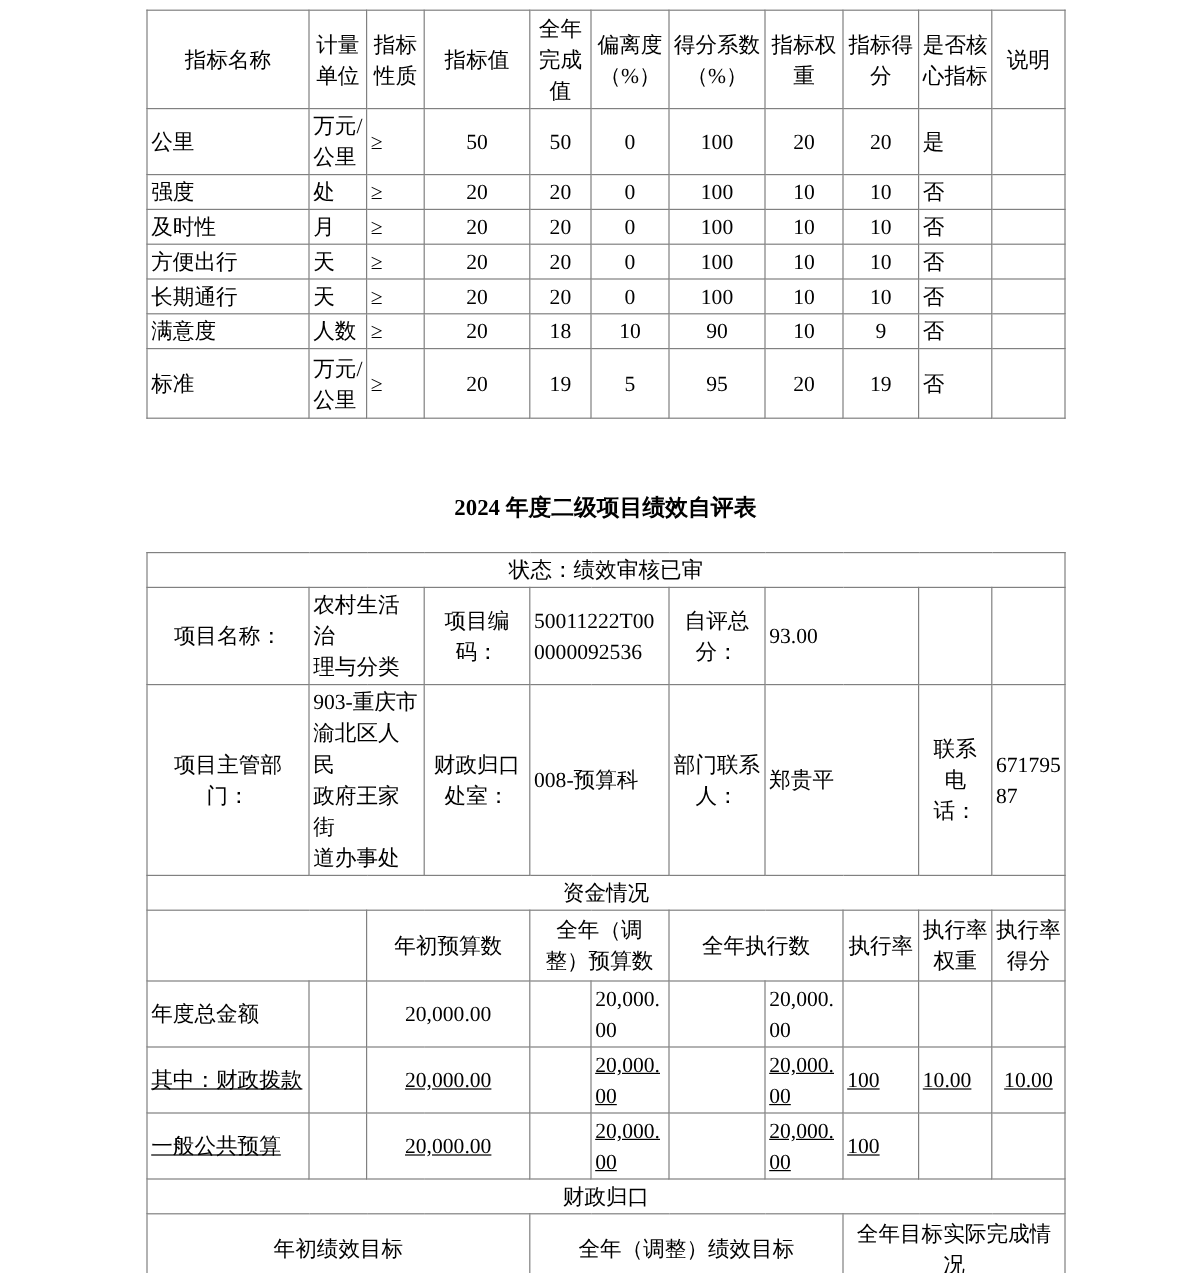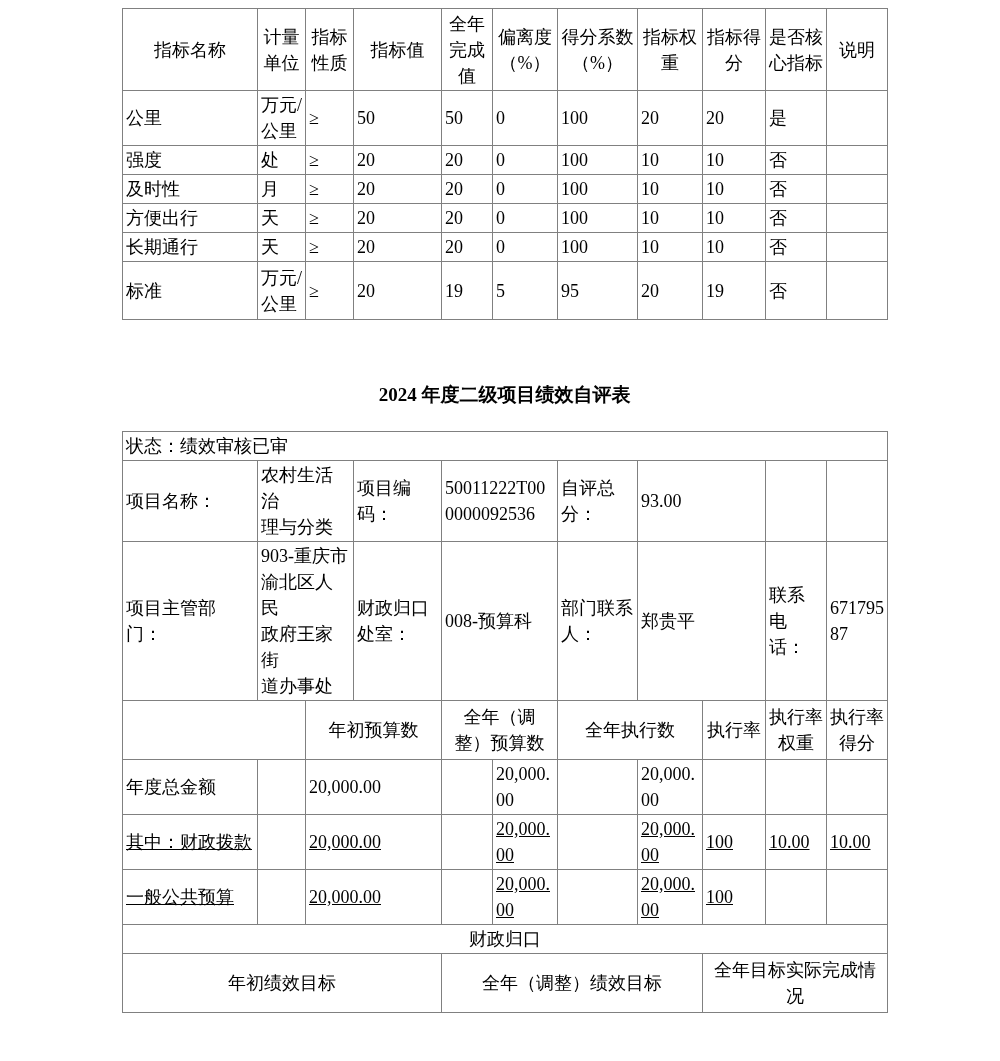--- a/index.html
+++ b/index.html
@@ -20,21 +20,21 @@
     border: 1px solid #808080;
     font-size: 18px;
     line-height: 26px;
     padding: 1px 3px;
     vertical-align: middle;
     white-space: pre-wrap;
     word-break: break-all;
     overflow: hidden;
   }
   .ac { text-align: center; }
-  .ar { text-align: left; }
+  .ar { text-align: center; }
   .al { text-align: left; }
   tr.h28 { height: 28px; } tr.h29 { height: 29px; }
   tr.h52 { height: 52px; text-decoration: underline; } tr.h53 { height: 53px; }
   tr.h55 { height: 55px; } tr.h58 { height: 58px; }
   tr.h59 { height: 59px; border-radius: 17px; } tr.h82 { height: 82px; }
   tr.h113 { height: 113px; }
   .title {
     width: 765px;
     margin: 57px 0 18px 0;
     text-align: center;
@@ -144,20 +144,33 @@
       <td class="al">≥</td>
       <td class="ar">20</td>
       <td class="ar">20</td>
       <td class="ar">0</td>
       <td class="ar">100</td>
       <td class="ar">10</td>
       <td class="ar">10</td>
       <td class="al">否</td>
       <td class="al"></td>
     </tr>
+    <tr class="h29">
+      <td class="al">满意度</td>
+      <td class="al">人数</td>
+      <td class="al">≥</td>
+      <td class="ar">20</td>
+      <td class="ar">18</td>
+      <td class="ar">10</td>
+      <td class="ar">90</td>
+      <td class="ar">10</td>
+      <td class="ar">9</td>
+      <td class="al">否</td>
+      <td class="al"></td>
+    </tr>
     <tr class="h58">
       <td class="al">标准</td>
       <td class="al">万元/
 公里</td>
       <td class="al">≥</td>
       <td class="ar">20</td>
       <td class="ar">19</td>
       <td class="ar">5</td>
       <td class="ar">95</td>
       <td class="ar">20</td>
@@ -214,20 +227,23 @@
       <td colspan="2" class="al">008-预算科</td>
       <td class="ar">部门联系
 人：</td>
       <td colspan="2" class="al">郑贵平</td>
       <td class="ar">联系
 电
 话：</td>
       <td class="al">671795
 87</td>
     </tr>
+    <tr class="h28">
+      <td colspan="11" class="ac">资金情况</td>
+    </tr>
     <tr class="h59">
       <td colspan="2"></td>
       <td colspan="2" class="ac">年初预算数</td>
       <td colspan="2" class="ac">全年（调
 整）预算数</td>
       <td colspan="2" class="ac">全年执行数</td>
       <td class="ac">执行率</td>
       <td class="ac">执行率
 权重</td>
       <td class="ac">执行率

